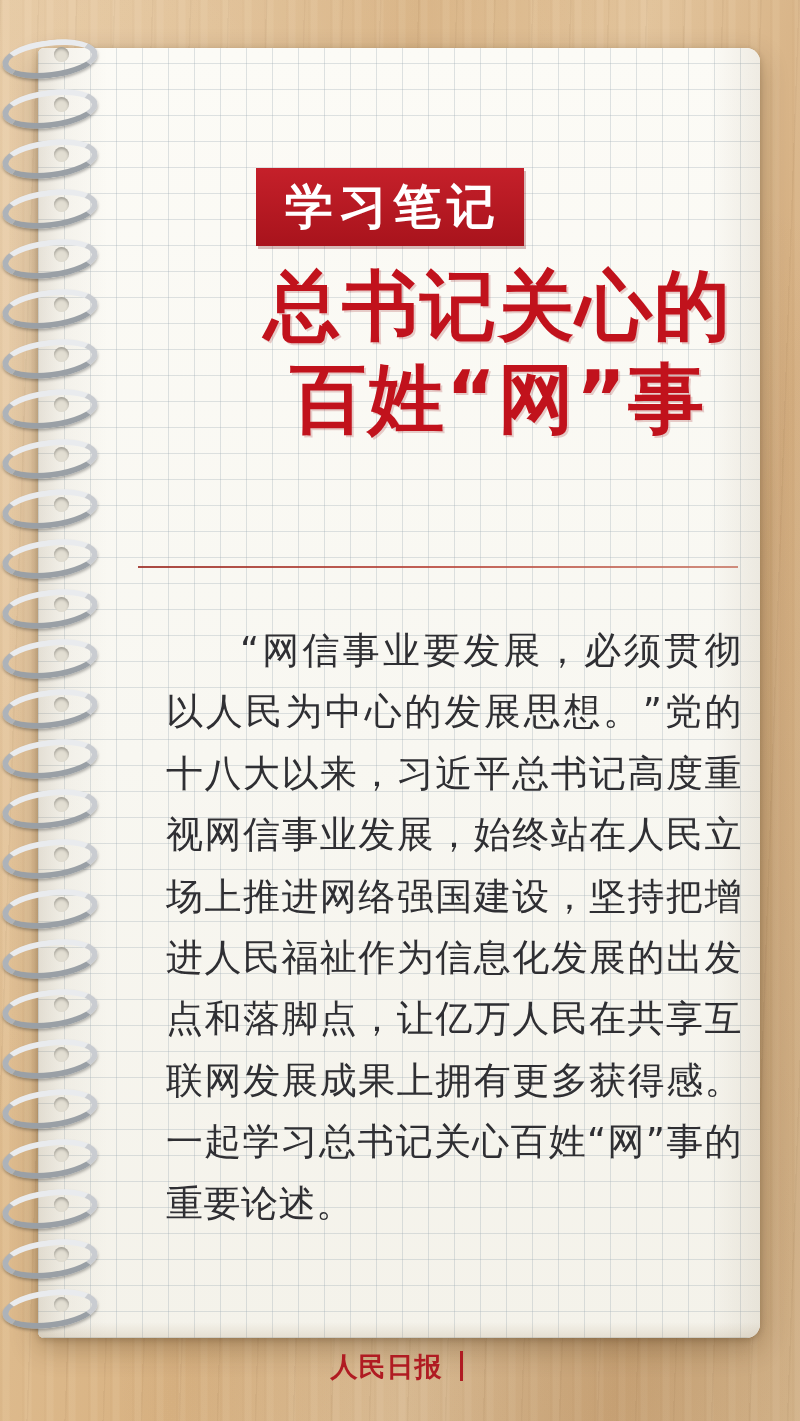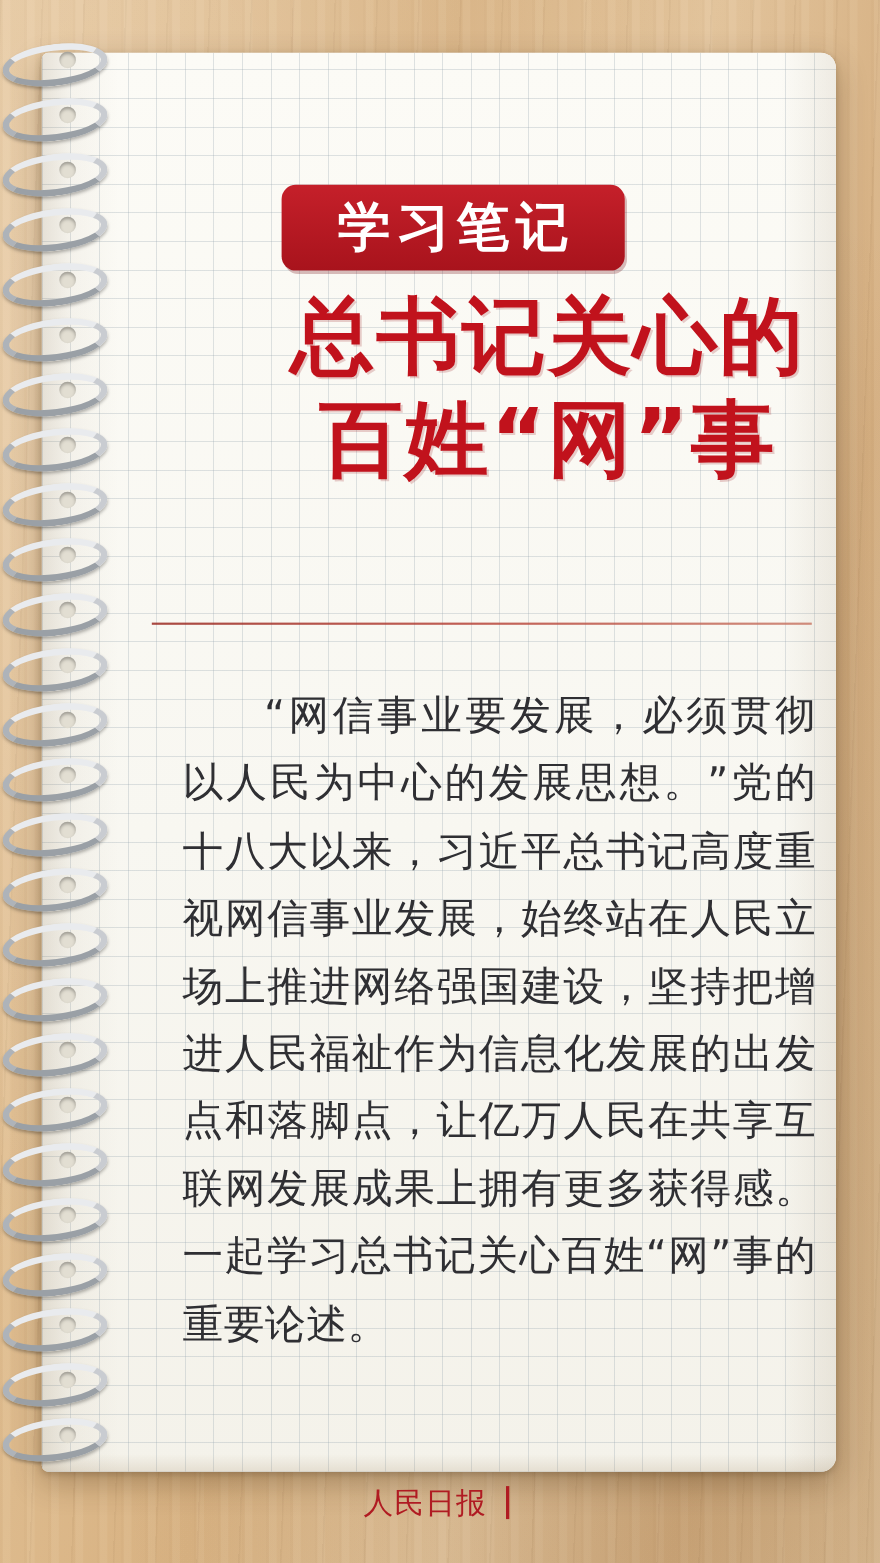--- a/index.html
+++ b/index.html
@@ -132,25 +132,24 @@
     left: 100px;
     top: 0;
     right: 18px;
     bottom: 0;
   }
 
   .badge {
     position: absolute;
     left: 118px;
     top: 120px;
-    width: 312px;
+    width: 268px;
     height: 78px;
     background: linear-gradient(180deg, #c5202a 0%, #a8131c 100%);
     box-shadow: 2px 3px 0 rgba(120, 20, 25, 0.28);
-    border-radius: 13px;
   }
   .badge-text {
     position: absolute;
     inset: 0;
     display: flex;
     align-items: center;
     justify-content: center;
     color: #ffffff;
     font-size: 48px;
     font-weight: bold;
@@ -217,21 +216,21 @@
     gap: 10px;
   }
   .logo-mark {
     display: flex;
     align-items: center;
     gap: 3px;
   }
   .logo-mark .glyph {
     color: #b01b22;
     font-size: 27px;
-    font-weight: normal;
+    font-weight: bold;
     line-height: 1;
     letter-spacing: 1px;
     font-family: "DejaVu Serif", "Liberation Serif", serif;
   }
   .logo-divider {
     width: 3px;
     height: 30px;
     background: #b01b22;
     margin: 0 7px;
   }

